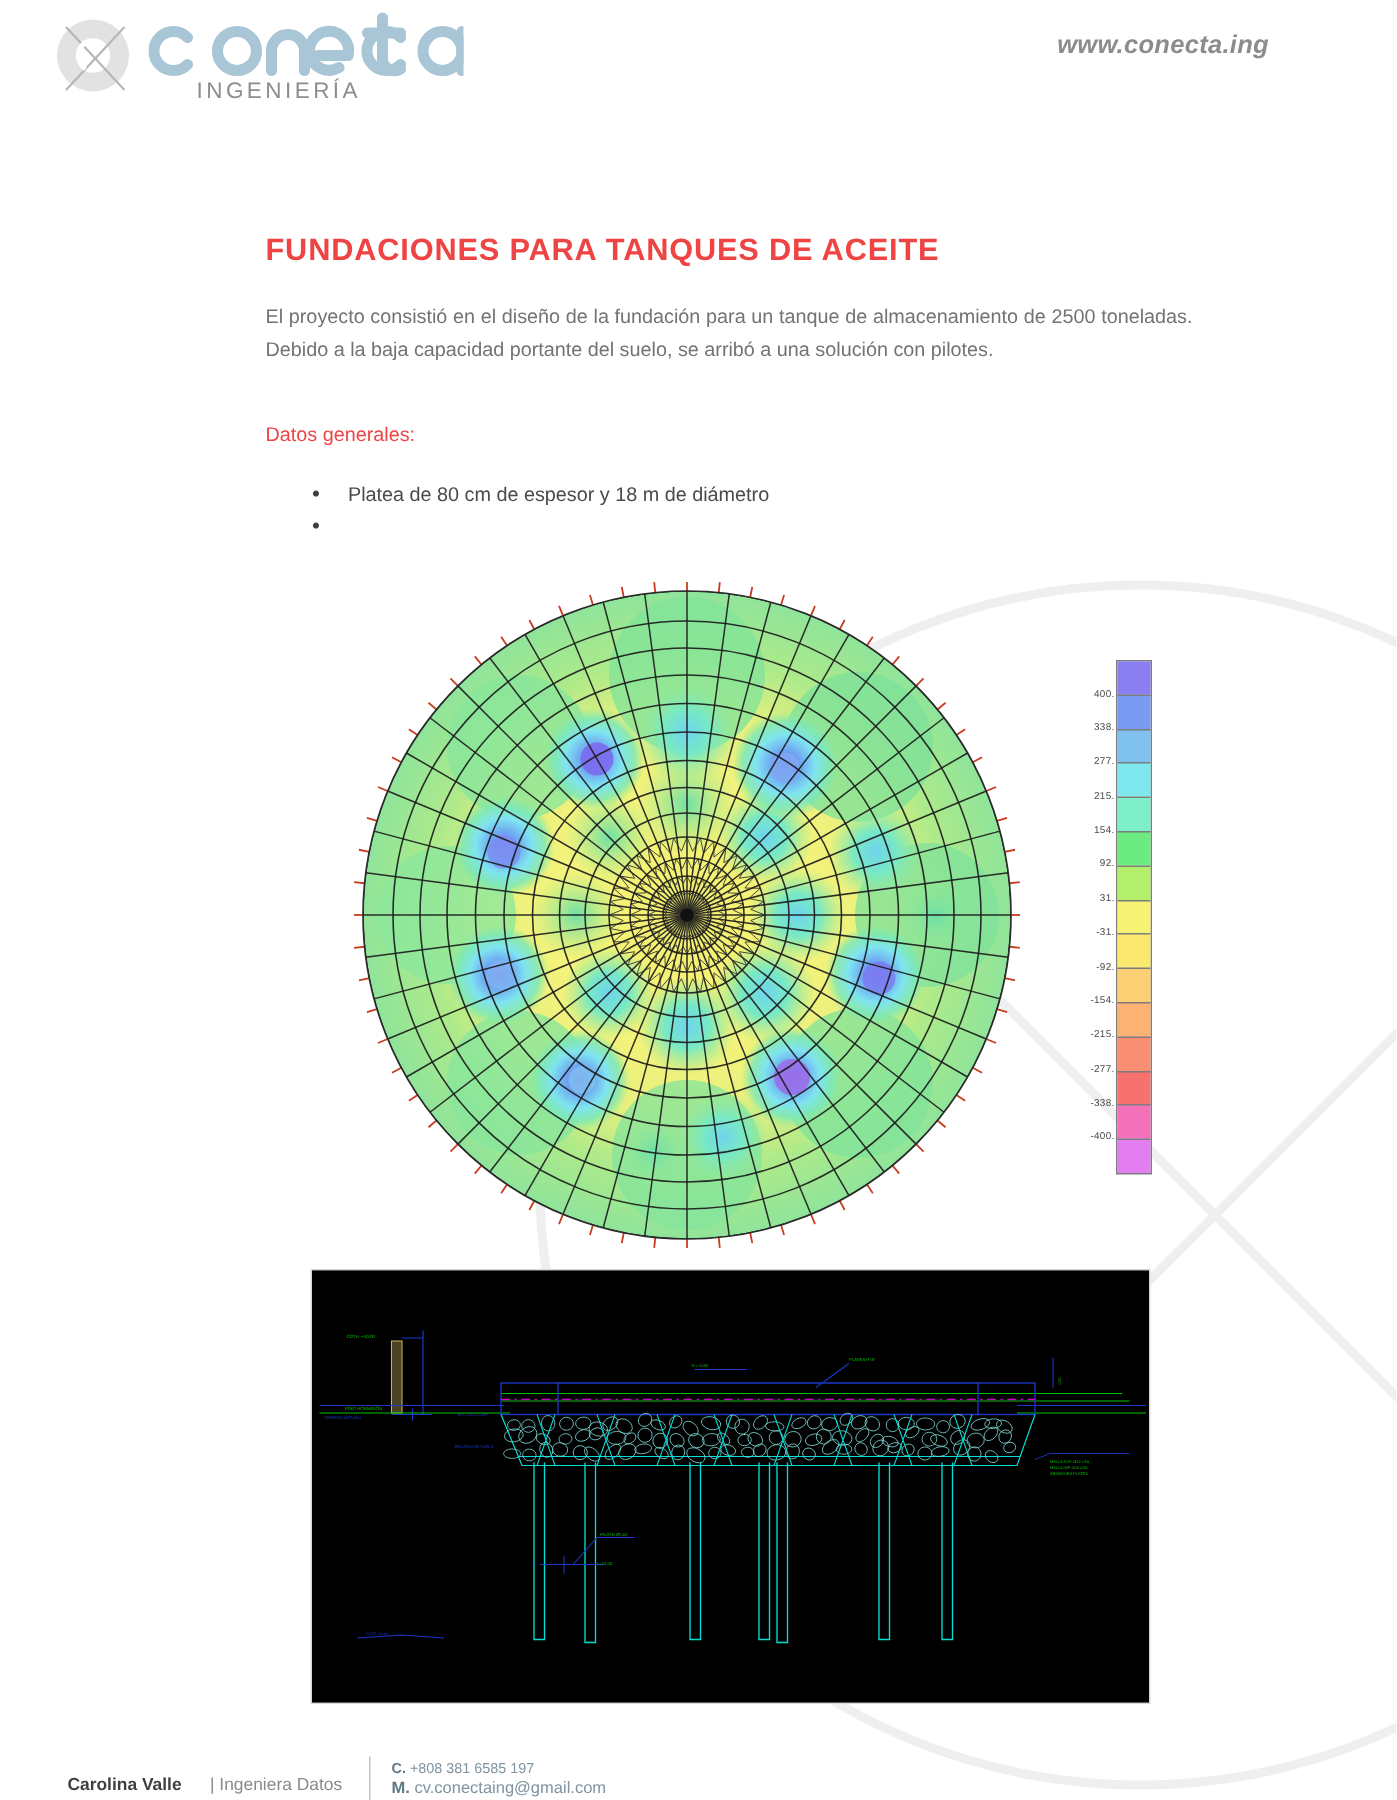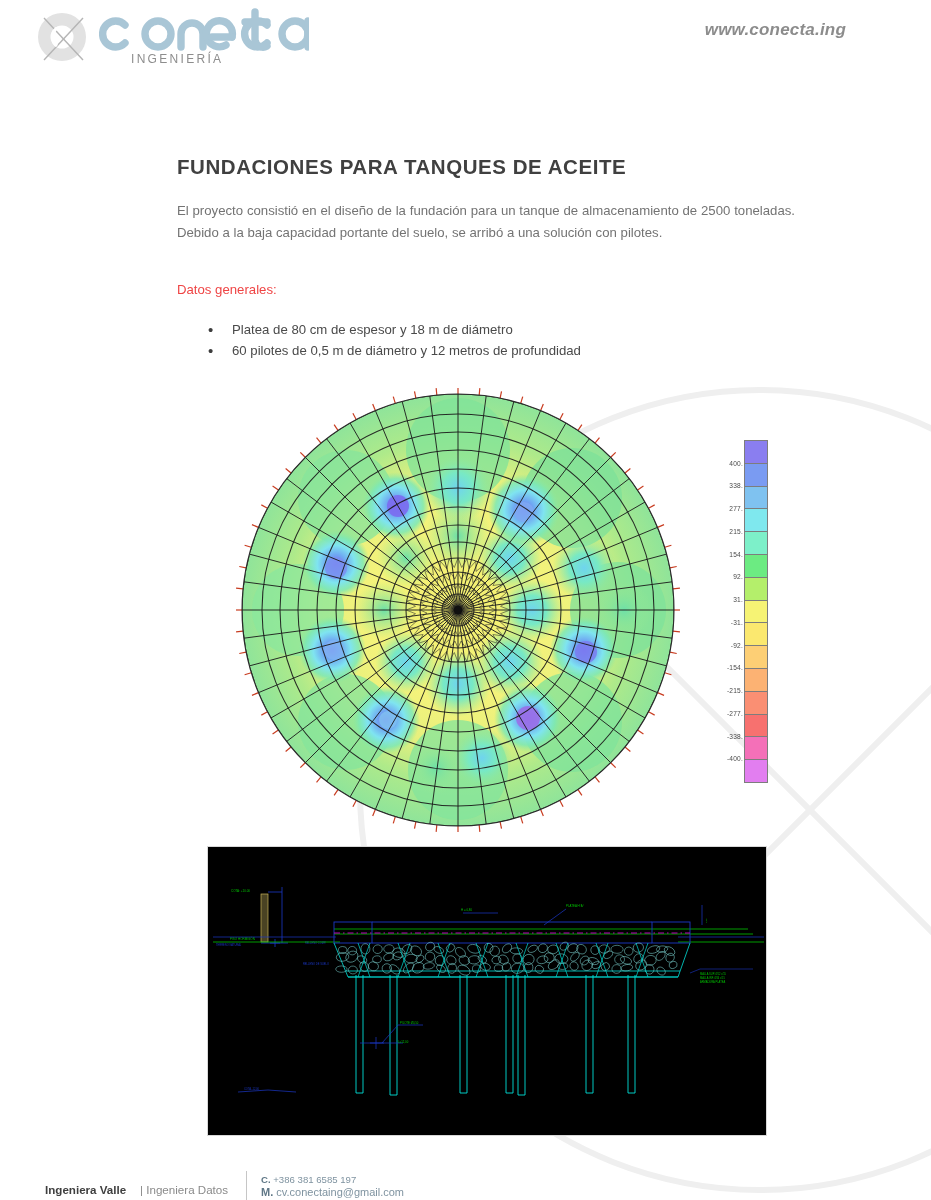--- a/index.html
+++ b/index.html
@@ -12,29 +12,29 @@
   .page{position:relative;width:931px;height:1200px;overflow:hidden;background:#fff;}
 
   
   .watermark{position:absolute;left:0;top:0;width:931px;height:1200px;pointer-events:none;z-index:0;}
 
   
   .header{position:absolute;left:0;top:0;width:931px;height:80px;z-index:3;}
   .logo-wrap{position:absolute;left:37px;top:8px;width:270px;height:60px;}
   .logo-mark{position:absolute;left:0;top:2px;width:55px;height:55px;}
   .logo-word{position:absolute;left:62px;top:-2px;width:210px;height:48px;}
-  .logo-sub{position:absolute;left:94px;top:44px;font-size:12px;letter-spacing:2.3px;
+  .logo-sub{position:absolute;left:94px;top:44px;font-size:15px;letter-spacing:2.3px;
     color:#8d8d8d;font-family:"Liberation Sans",sans-serif;font-weight:400;}
   .site-url{position:absolute;right:85px;top:20px;font-size:17px;font-weight:bold;
     font-style:italic;color:#8c8c8c;letter-spacing:.2px;}
 
   
   .content{position:absolute;left:0;top:0;width:931px;z-index:2;}
   .title{position:absolute;left:177px;top:155px;font-size:20.5px;font-weight:bold;
-    color:#404040;letter-spacing:.55px;}
+    color:#ef4444;letter-spacing:.55px;}
   .para{position:absolute;left:177px;top:200px;width:618px;font-size:13.2px;color:#737373;
     line-height:21.5px;text-align:justify;}
   .sub{position:absolute;left:177px;top:282px;font-size:13.2px;color:#ef4444;}
   .bullets{position:absolute;left:196px;top:319px;width:620px;font-size:13.2px;color:#4a4a4a;
     margin:0;padding:0 0 0 36px;list-style:none;}
   .bullets li{line-height:21px;position:relative;}
   .bullets li .dot{position:absolute;left:-24px;top:0;font-size:15px;line-height:21px;color:#3d3d3d;}
 
   
   .fem{position:absolute;left:236px;top:388px;width:444px;height:444px;z-index:2;}
@@ -101,21 +101,21 @@
     </div>
     <div class="site-url">www.conecta.ing</div>
   </div>
 
   <div class="content">
     <div class="title">FUNDACIONES PARA TANQUES DE ACEITE</div>
     <div class="para">El proyecto consistió en el diseño de la fundación para un tanque de almacenamiento de 2500 toneladas.  Debido a la baja capacidad portante del suelo, se arribó a una solución con pilotes.</div>
     <div class="sub">Datos generales:</div>
     <ul class="bullets">
       <li><span class="dot">•</span><span>Platea de 80 cm de espesor y 18 m de diámetro</span></li>
-      <li><span class="dot">•</span><span>60 pilotes de 0,5 m de diámetro y 12 metros de profundidad</span></li>
+      <li><span class="dot">•</span></li>
     </ul>
   </div>
 
   <svg class="fem" viewBox="0 0 444 444">
     <defs>
       <clipPath id="disc">
           <circle cx="222" cy="222" r="216"></circle>
         </clipPath>
       <radialGradient id="base" cx="50%" cy="50%" r="50%">
         <stop offset="0%" stop-color="#f2ef70"></stop>
@@ -570,26 +570,26 @@
         <text x="190" y="196">L=12,00</text>
       </g>
       <g stroke="#1b38c8" stroke-width=".7" fill="none">
           <path d="M30 245 L60 243 L88 245"></path>
         </g>
       <text x="36" y="243" fill="#1b38c8" font-size="2.6" font-family="Liberation Sans, sans-serif">COTA -12,00</text>
     </svg>
   </div>
 
   <div class="footer">
-    <div class="fname">Ingeniera Valle</div>
+    <div class="fname">Carolina Valle</div>
     <div class="frole">| Ingeniera Datos</div>
     <div class="fdiv"></div>
     <div class="fc1">
       <b>C.</b>
-      <span>+386 381 6585 197</span>
+      <span>+808 381 6585 197</span>
     </div>
     <div class="fc2">
       <b>M.</b>
       <span>cv.conectaing@gmail.com</span>
     </div>
   </div>
 
 </div>
 
 </body></html>

